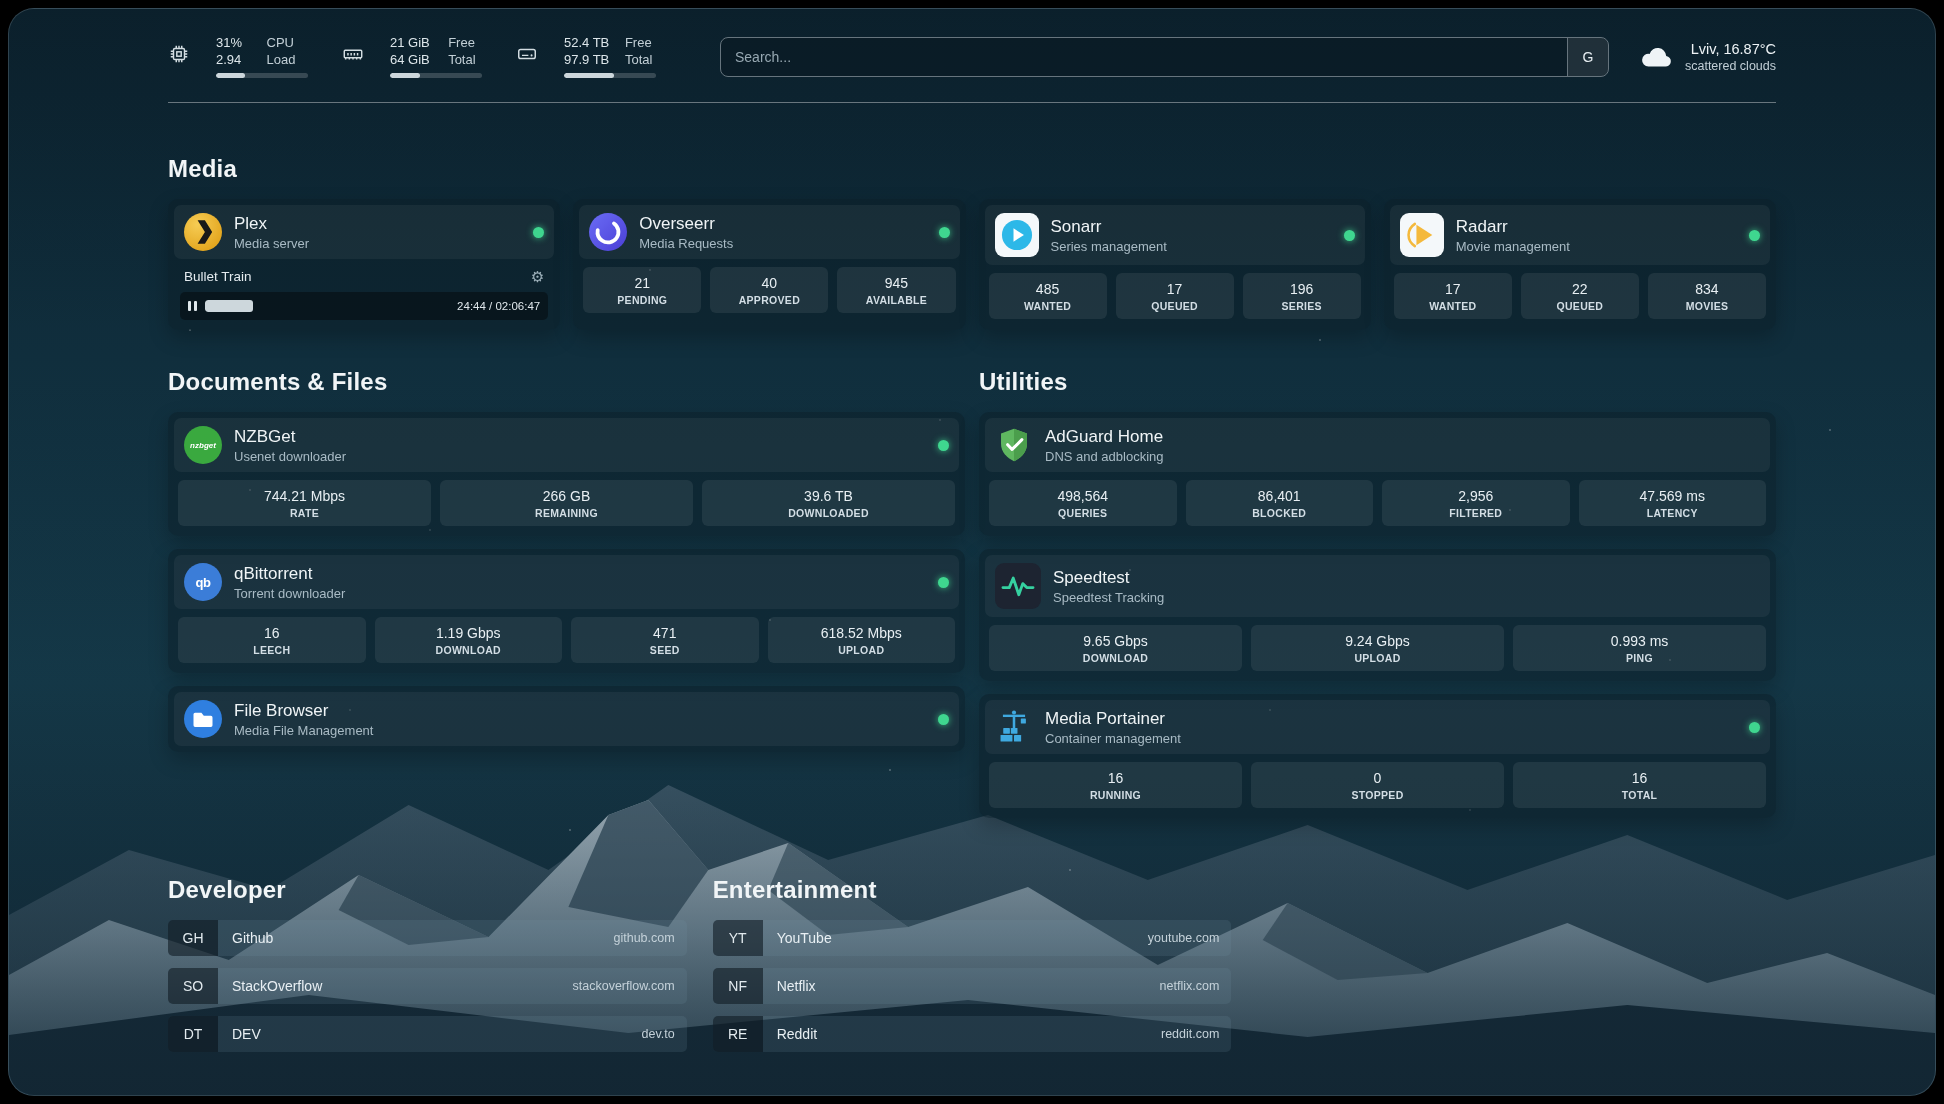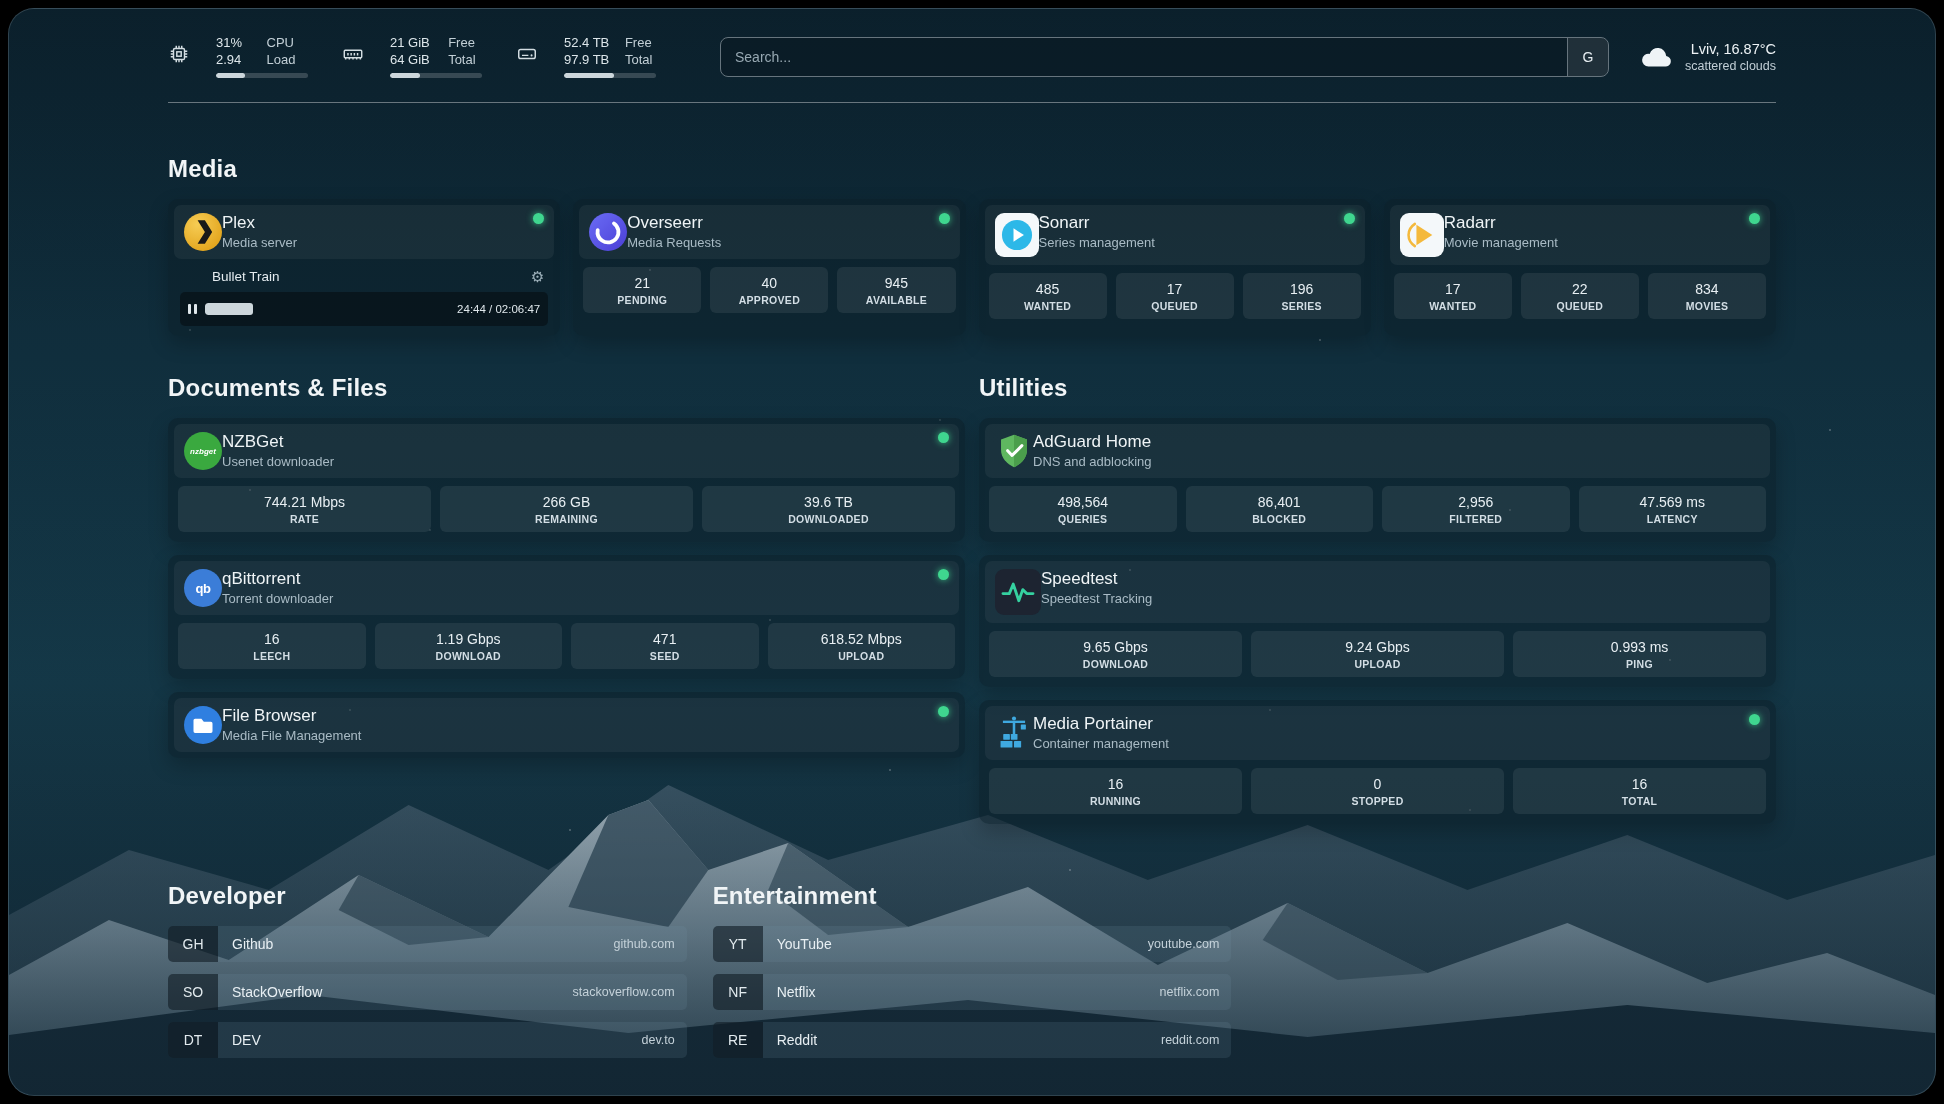--- a/index.html
+++ b/index.html
@@ -43,21 +43,21 @@
   .divider{height:1px;background:rgba(255,255,255,0.38);margin-top:24px;}
   
   .section-title{font-size:24px;font-weight:700;color:#f1f5f7;letter-spacing:0.2px;}
   .media-title{margin:52px 0 16px;}
   .media-grid{display:grid;grid-template-columns:repeat(4,1fr);gap:13px;}
   .two-col{display:grid;grid-template-columns:1fr 1fr;gap:14px;margin-top:38px;}
   .col-title{margin:0 0 16px;}
   .stack{display:flex;flex-direction:column;gap:13px;}
   
   .card{background:rgba(11,30,40,0.52);border-radius:10px;padding:10px;box-shadow:0 8px 20px rgba(0,0,0,0.22);}
-  .card-header{display:flex;gap:0;background:rgba(255,255,255,0.05);border-radius:7px;margin:-4px -4px 8px;padding:8px 10px;cursor:pointer;}
+  .card-header{display:flex;align-items:center;gap:12px;background:rgba(255,255,255,0.05);border-radius:7px;margin:-4px -4px 8px;padding:8px 10px;cursor:pointer;}
   .svc{width:38px;height:38px;flex:0 0 auto;display:flex;align-items:center;justify-content:center;border-radius:50%;}
   .svc svg{width:100%;height:100%;display:block;}
   .svc.sq{border-radius:8px;}
   .svc.plex{background:radial-gradient(circle at 35% 30%,#f6cc54,#dd9a0e);}
   .svc.overseerr{background:linear-gradient(135deg,#6a6cf5,#4b3fd6);}
   .svc.sonarr{background:#f4f8fa;padding:3px;border-radius:9px;}
   .svc.radarr{background:#f4f8fa;padding:3px;border-radius:9px;}
   .svc.nzbget{background:#3aa93f;color:#fff;font-size:8px;font-weight:700;font-style:italic;}
   .svc.qbit{background:#3b7dd8;color:#ffffff;font-size:13px;font-weight:700;letter-spacing:-0.5px;}
   .svc.adguard,.svc.portainer{background:transparent;border-radius:6px;}
@@ -65,24 +65,24 @@
   .svc.filebrowser{background:#2f7fe0;}
   .titles{min-width:0;}
   .card-name{font-size:17px;font-weight:500;color:#eff4f6;line-height:20px;white-space:nowrap;}
   .card-sub{font-size:13px;color:#a9bbc5;margin-top:2px;white-space:nowrap;}
   .dot{width:11px;height:11px;border-radius:50%;background:#3fd68f;box-shadow:0 0 7px rgba(63,214,143,0.85);margin-left:auto;flex:0 0 auto;}
   .stats{display:grid;grid-auto-flow:column;grid-auto-columns:1fr;gap:9px;}
   .stat{background:rgba(255,255,255,0.075);border-radius:6px;text-align:center;padding:8px 4px 7px;}
   .stat .v{font-size:14px;color:#e8eff3;}
   .stat .l{font-size:10.5px;font-weight:700;letter-spacing:0.3px;color:#d3dee5;margin-top:3px;}
   
-  .np-row{display:flex;padding:2px 6px 8px;margin-left:28px;}
+  .np-row{display:flex;padding:2px 6px 8px;}
   .np-title{font-size:13.5px;color:#e4ebef;}
   .gear{margin-left:auto;color:#9db0ba;font-size:15px;cursor:pointer;line-height:1;}
-  .player{position:relative;height:34px;border-radius:5px;background:rgba(0,0,0,0.38);display:flex;align-items:center;padding:0 8px;margin:0 2px;}
+  .player{position:relative;height:28px;border-radius:5px;background:rgba(0,0,0,0.38);display:flex;align-items:center;padding:0 8px;margin:0 2px;}
   .pause{display:flex;gap:3px;cursor:pointer;flex:0 0 auto;}
   .pause i{width:3px;height:10px;background:#dfe7eb;border-radius:1px;display:block;}
   .ptrack{position:relative;flex:1;height:12px;margin:0 8px;border-radius:3px;overflow:hidden;}
   .pfill{position:absolute;left:0;top:0;bottom:0;background:#cdd7dc;border-radius:3px;}
   .ptime{font-size:11.5px;color:#dfe7eb;flex:0 0 auto;}
   
   .bm-grid{display:grid;grid-template-columns:repeat(3,1fr);gap:26px;margin-top:58px;padding-bottom:28px;}
   .bm-rows{display:flex;flex-direction:column;gap:12px;}
   .bm-row{display:flex;align-items:center;height:36px;border-radius:5px;background:rgba(120,150,165,0.16);overflow:hidden;cursor:pointer;}
   .bm-abbr{width:50px;align-self:stretch;display:flex;align-items:center;justify-content:center;background:rgba(5,15,22,0.55);color:#e2eaee;font-size:14px;flex:0 0 auto;}

